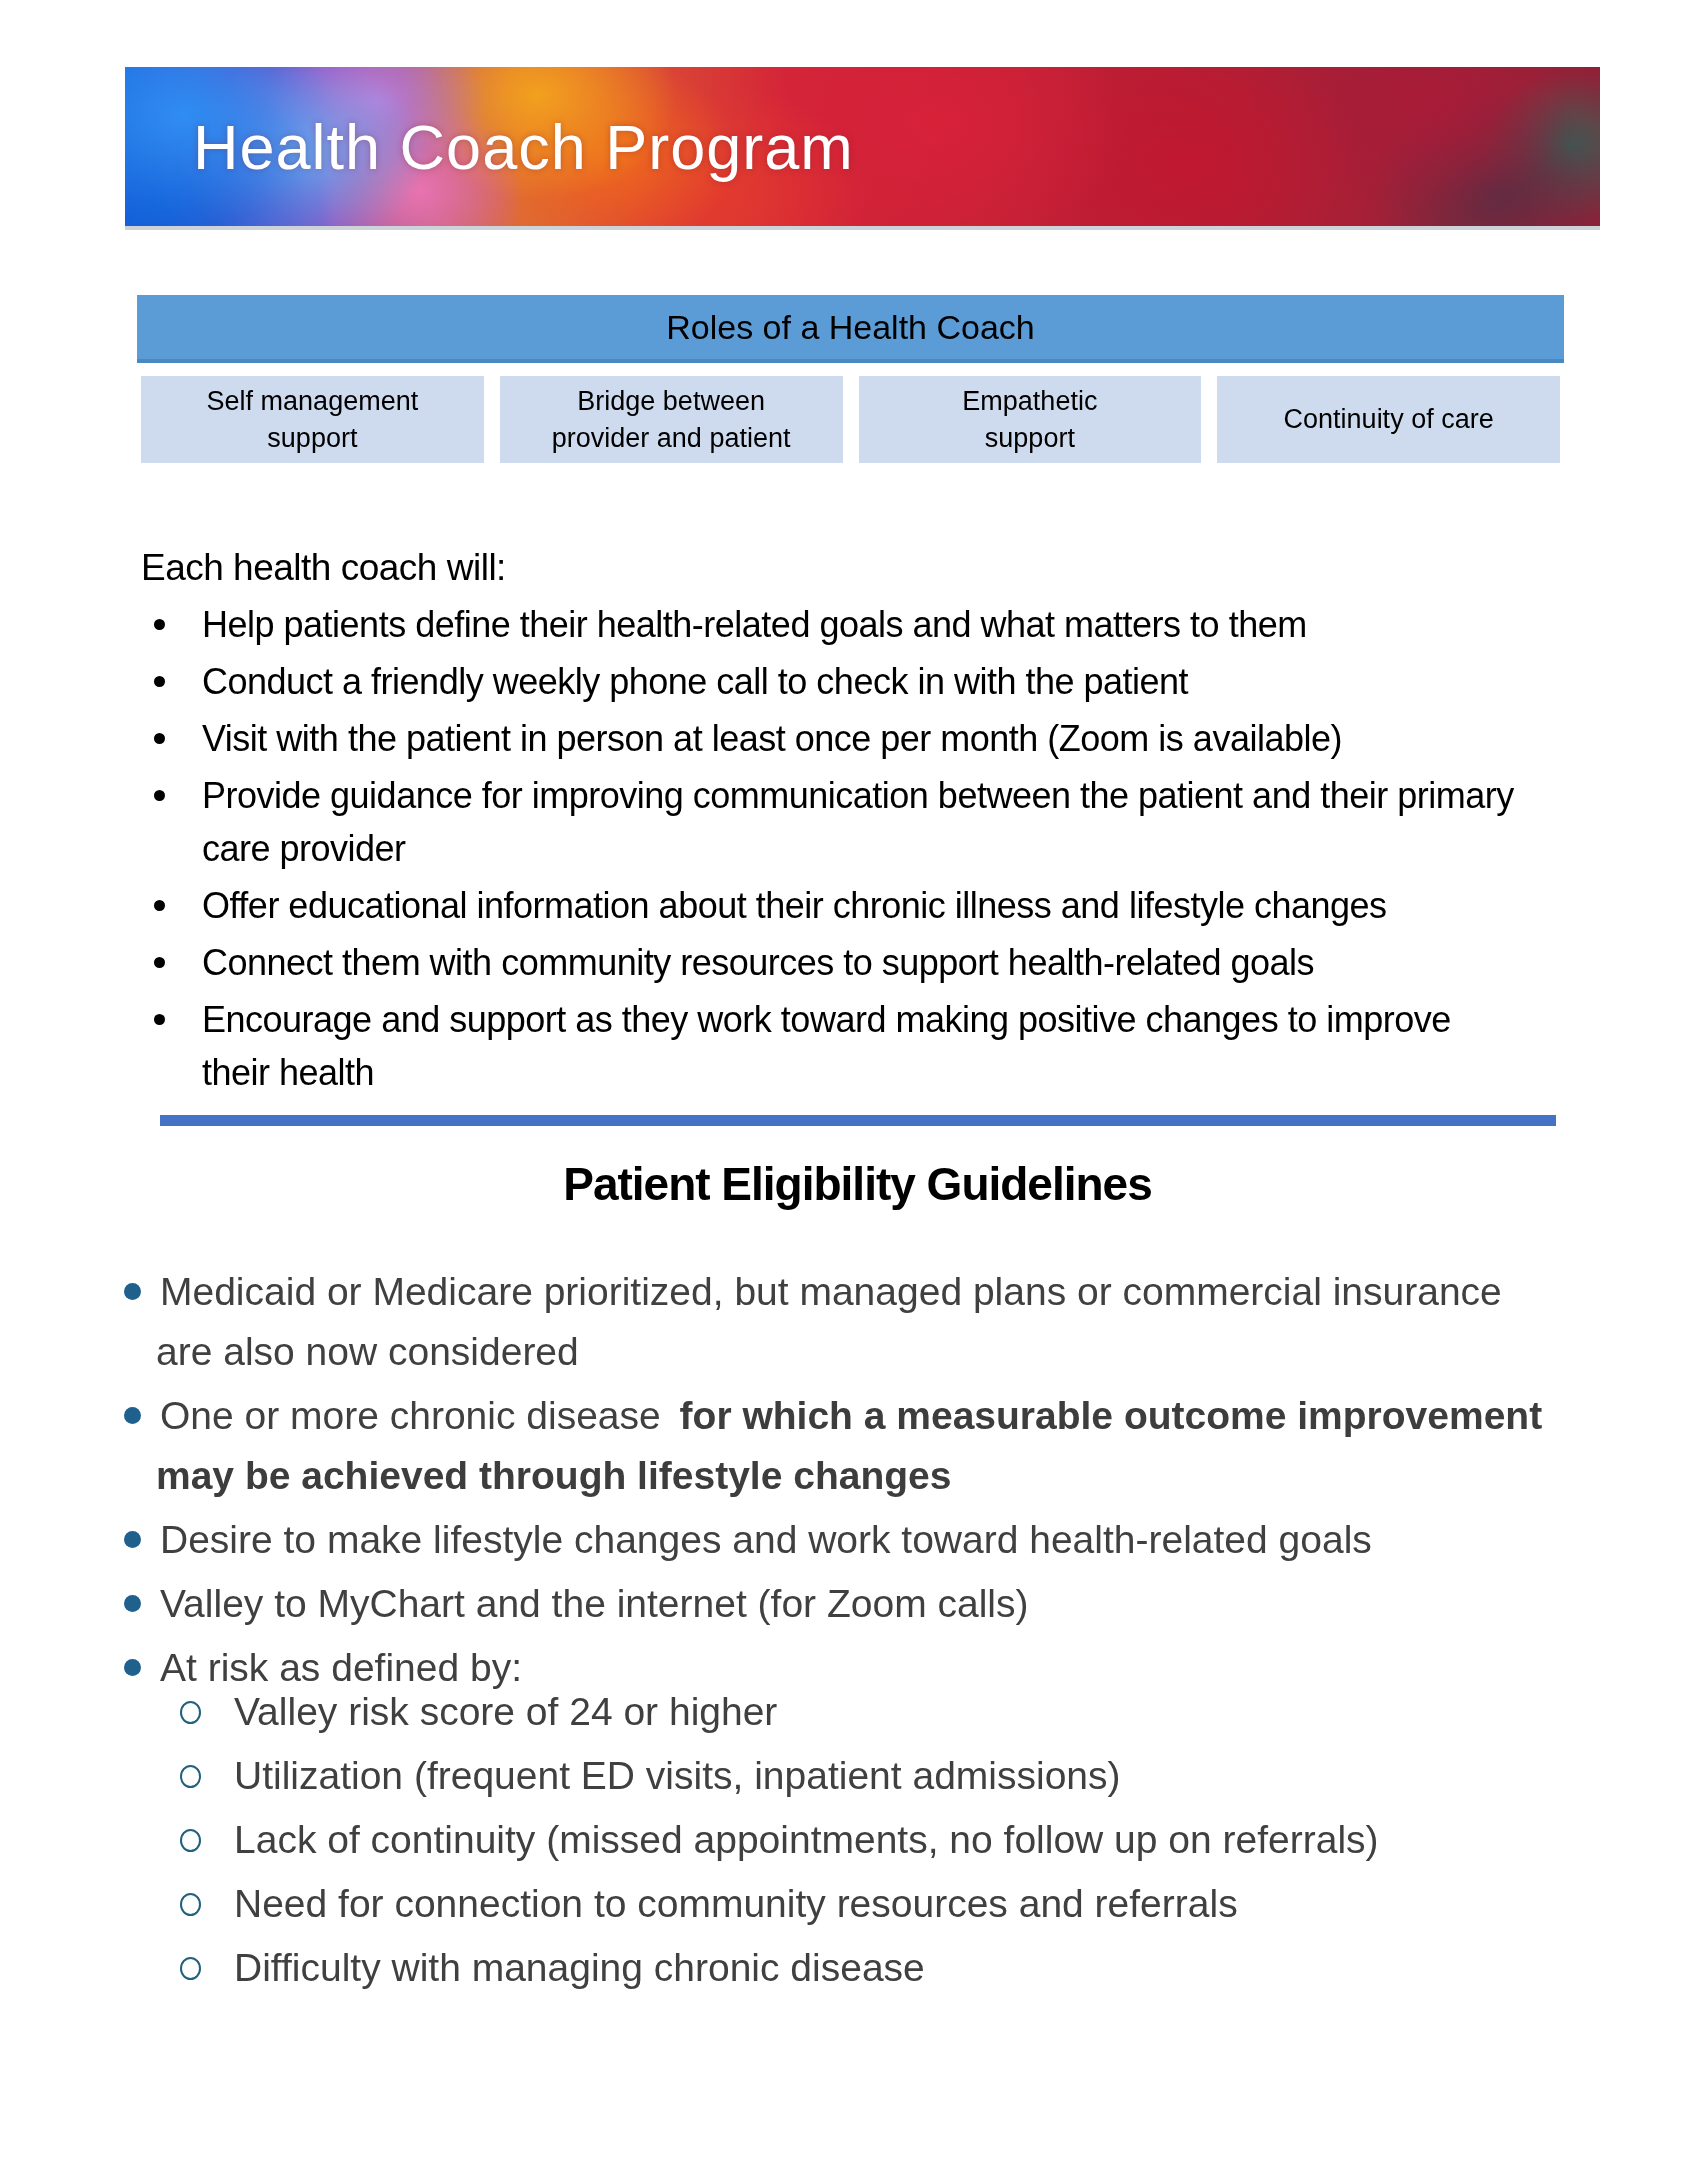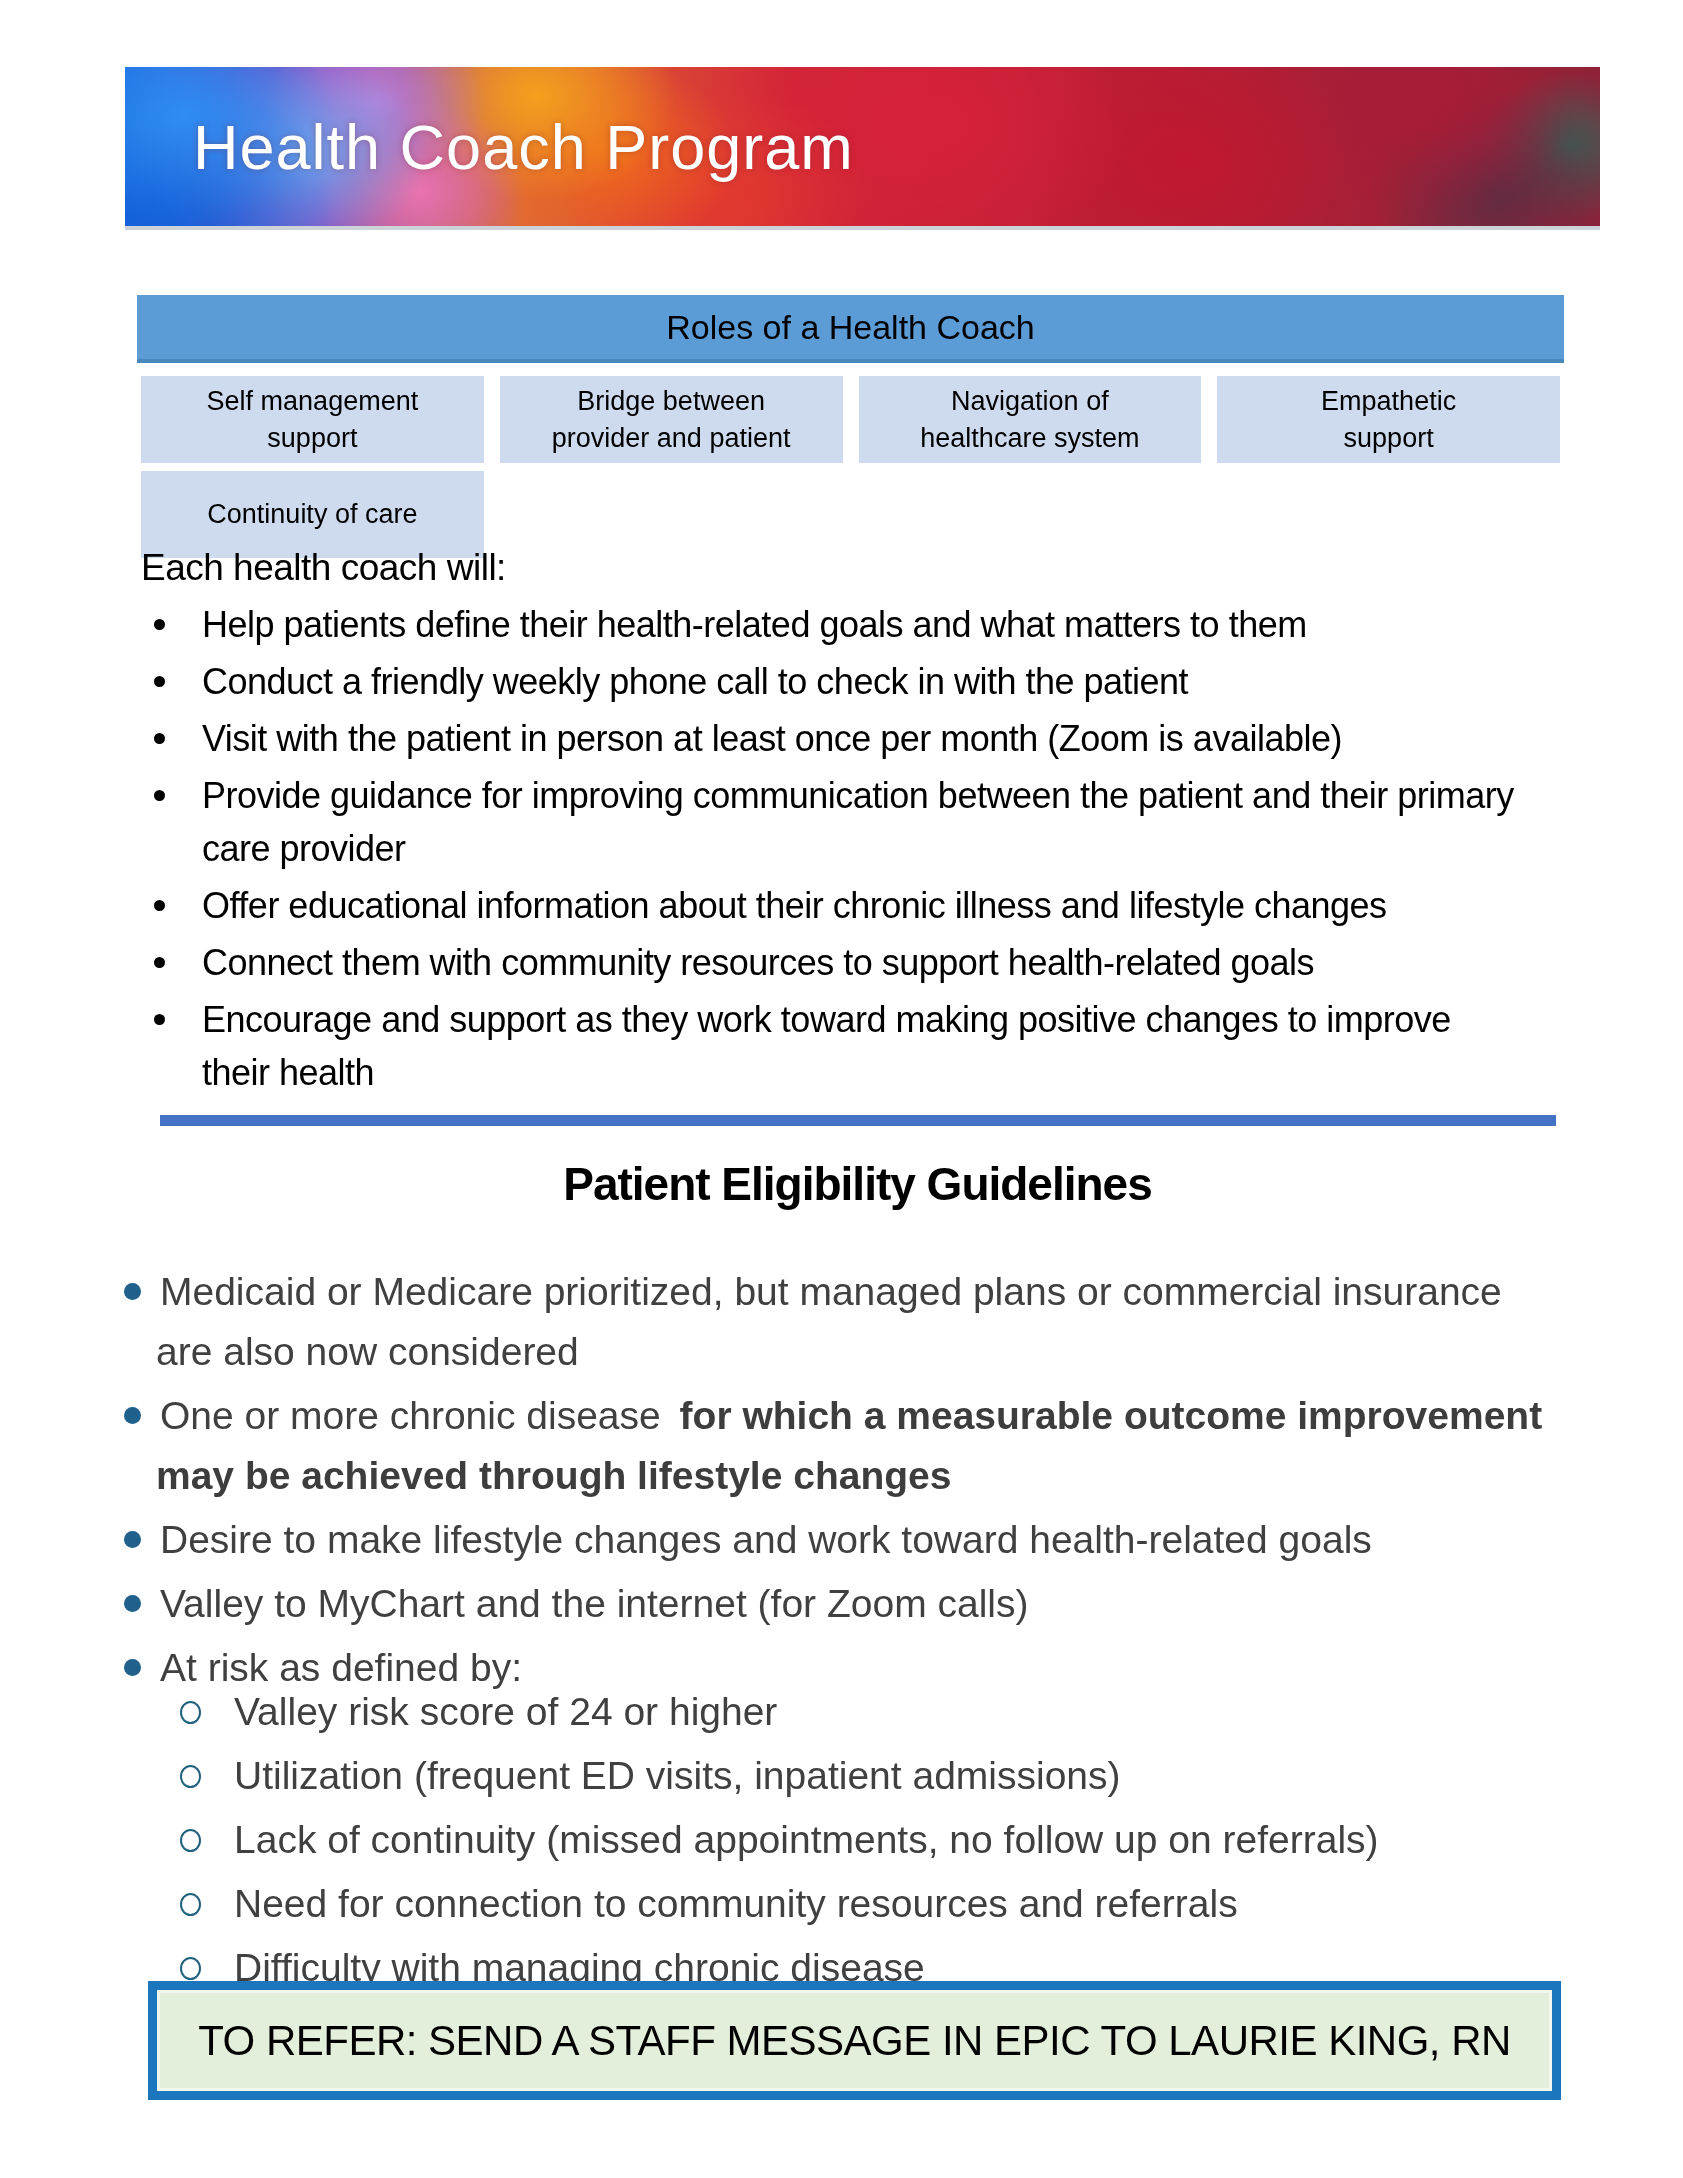--- a/index.html
+++ b/index.html
@@ -190,22 +190,20 @@
     <h1 class="banner-title">Health Coach Program</h1>
   </div>
 
   <section class="roles">
     <div class="roles-header">Roles of a Health Coach</div>
     <div class="roles-cells">
       <div class="roles-cell">Self management
 support</div>
       <div class="roles-cell">Bridge between
 provider and patient</div>
-      <div class="roles-cell">Navigation of
-healthcare system</div>
       <div class="roles-cell">Empathetic
 support</div>
       <div class="roles-cell">Continuity of care</div>
     </div>
   </section>
 
   <section class="duties">
     <p class="duties-intro">Each health coach will:</p>
     <ul class="duties-list">
       <li class="duty-item">Help patients define their health-related goals and what matters to them</li>
@@ -231,18 +229,15 @@
   </ul>
 
   <ul class="elig-sublist">
     <li class="elig-subitem">Valley risk score of 24 or higher</li>
     <li class="elig-subitem">Utilization (frequent ED visits, inpatient admissions)</li>
     <li class="elig-subitem">Lack of continuity (missed appointments, no follow up on referrals)</li>
     <li class="elig-subitem">Need for connection to community resources and referrals</li>
     <li class="elig-subitem">Difficulty with managing chronic disease</li>
   </ul>
 
-  <div class="refer-box">
-    <span class="refer-text">TO REFER: SEND A STAFF MESSAGE IN EPIC TO LAURIE KING, RN</span>
-  </div>
 
 </div>
 
 
 </body></html>

